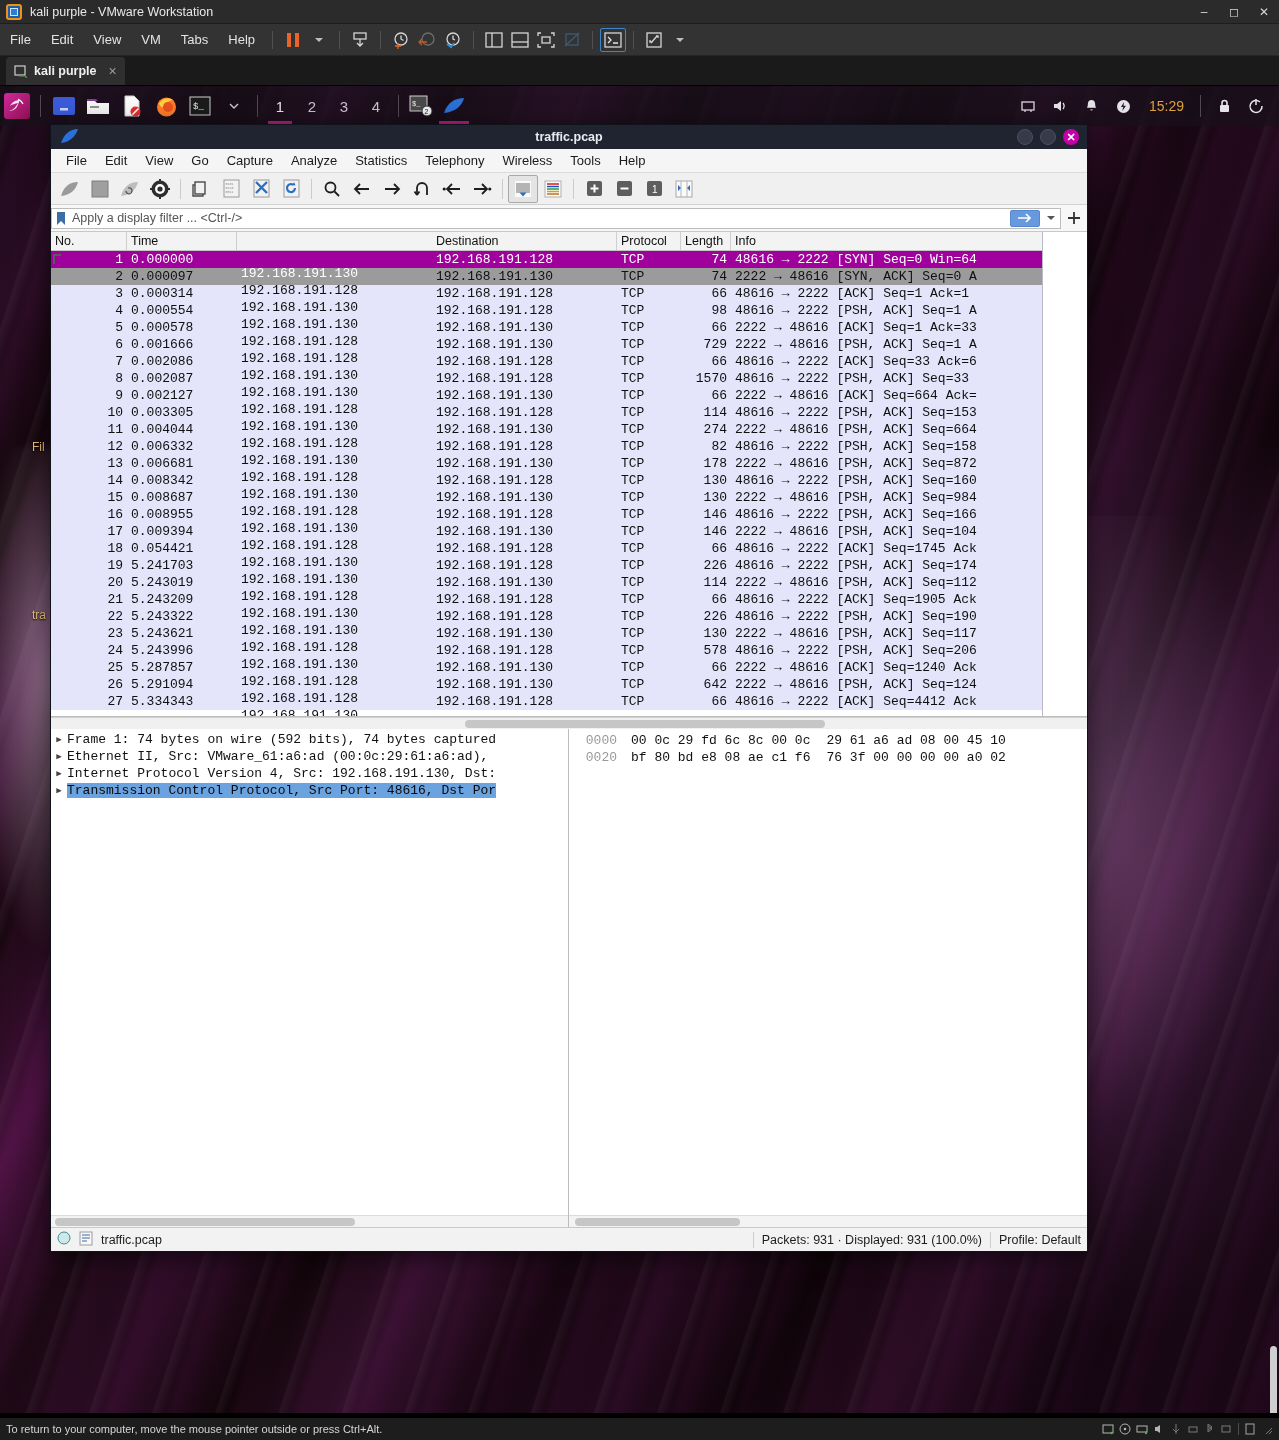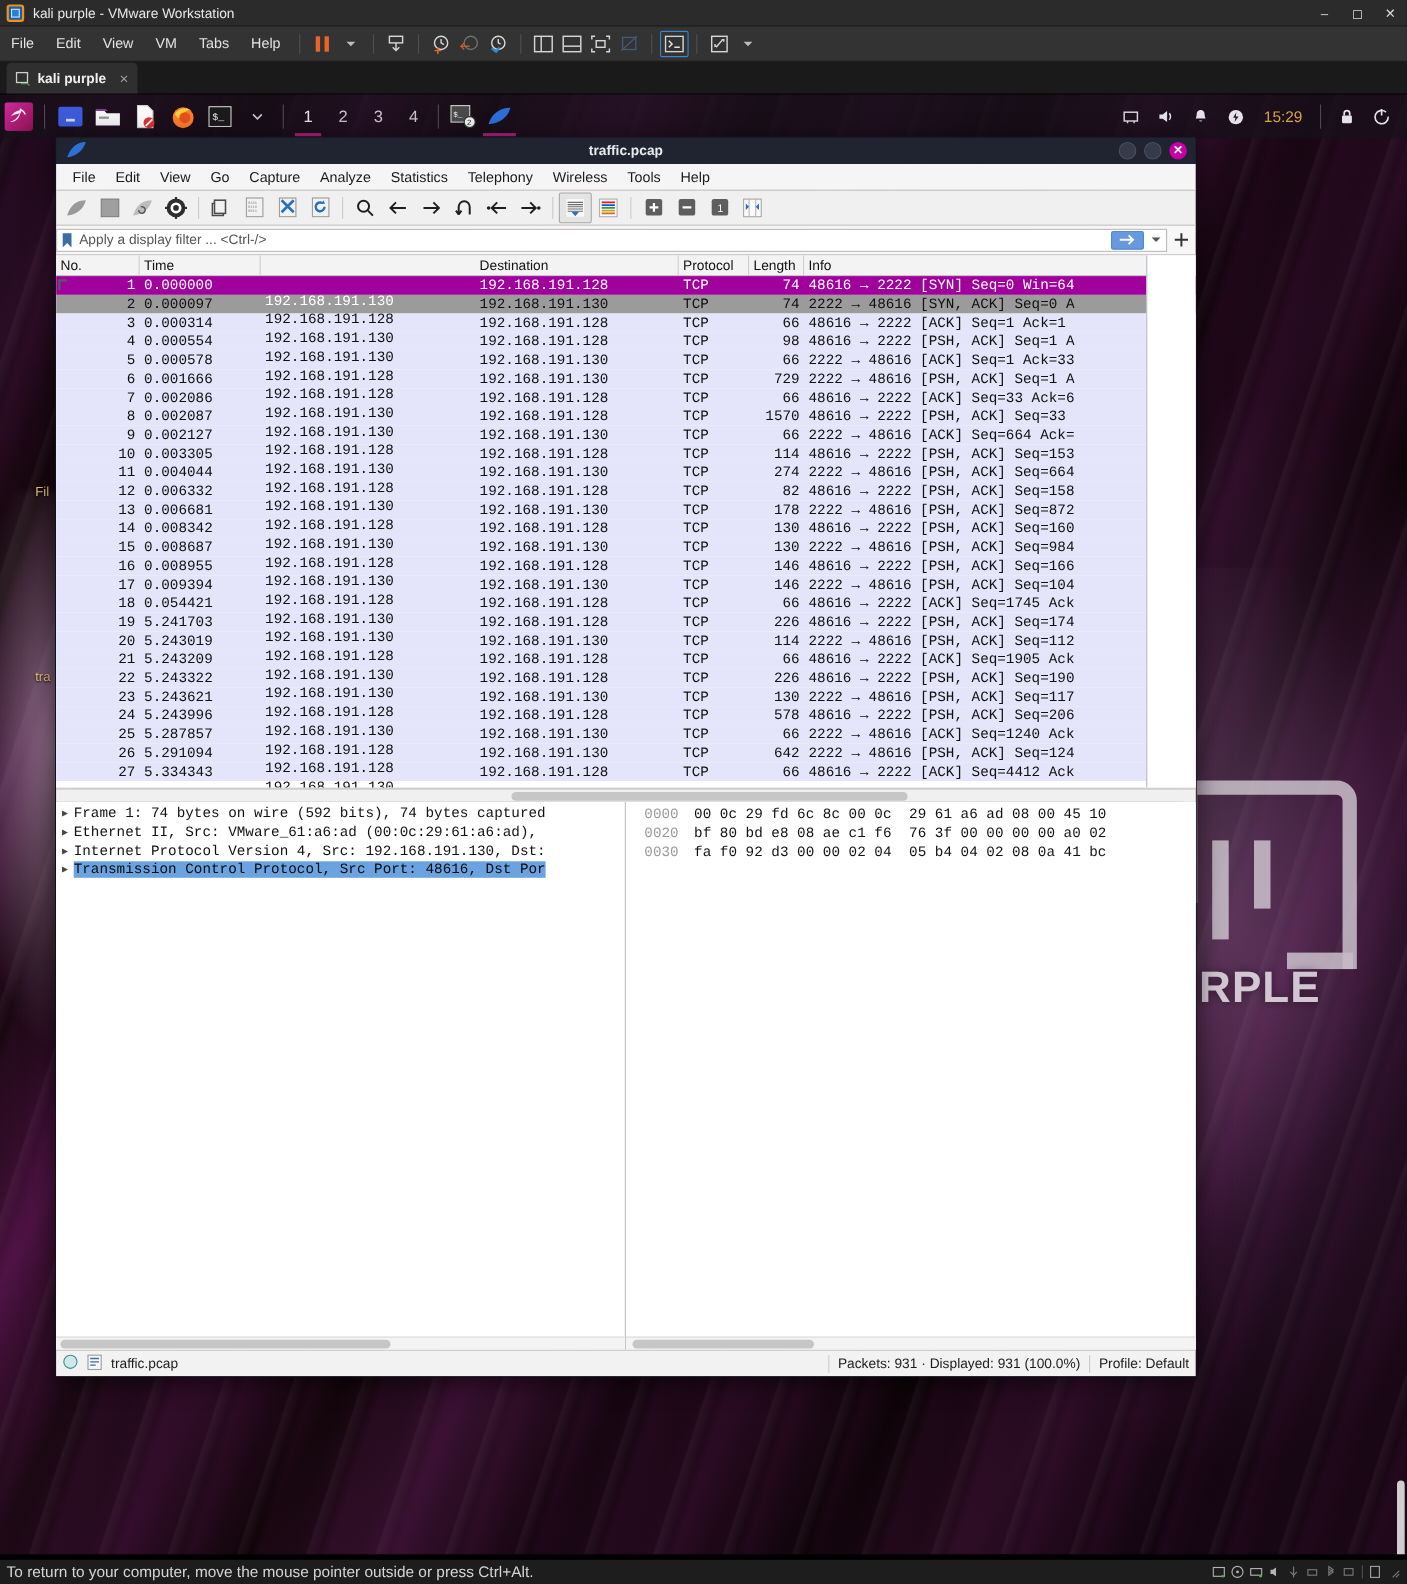--- a/index.html
+++ b/index.html
@@ -256,21 +256,21 @@
     height: 24px; background:#f2f2f2; border-top:1px solid #c8c8c8;
     display:flex; align-items:center; font-size:12.5px; color:#1c1c1c; padding:0 6px; gap:8px;
   }
   .sb-sep { width:1px; height:16px; background:#cccccc; }
   #sb-file { flex:0 0 auto; }
   #sb-spacer { flex:1; }
 
   
   #vmw-statusbar {
     position:absolute; left:0; bottom:0; width:1279px; height:22px;
-    background:#1d1d1d; color:#d5d5d5; font-size:14px;
+    background:#1d1d1d; color:#d5d5d5; font-size:11px;
     display:flex; align-items:center; padding: 0 6px; z-index:20;
   }
   #vmw-statusbar .sright { margin-left:auto; display:flex; align-items:center; gap:5px; opacity:.85; }
   .sbico { width:12px; height:12px; }
 
   
   #desk-scroll {
     position:absolute; right:2px; top:1260px; width:7px; height:90px;
     background:#cfcfcf; border-radius:4px; z-index:4;
   }
@@ -391,32 +391,20 @@
     <span>kali purple</span>
     <span class="tabclose">×</span>
   </div>
 </div>
 
 <div id="kali-desktop">
   <div id="wall-streaks"></div>
   <div id="wall-glow"></div>
   <div id="wall-smoke"></div>
 
-  <div id="kali-watermark">
-    <svg width="260" height="200" viewBox="0 0 260 200">
-      <g fill="none" stroke="#ddd6de" stroke-width="13" opacity="0.88">
-        <path d="M62 10 H195 a12 12 0 0 1 12 12 V175"></path>
-        <path d="M62 10 V115"></path>
-      </g>
-      <rect x="82" y="58" width="15" height="90" fill="#ddd6de" opacity="0.88"></rect>
-      <rect x="120" y="58" width="15" height="62" fill="#ddd6de" opacity="0.88"></rect>
-      <rect x="150" y="160" width="60" height="15" fill="#ddd6de" opacity="0.88"></rect>
-    </svg>
-    <div class="wm-text">RPLE</div>
-  </div>
 
   <div id="kali-panel">
     <div class="plauncher">
       <svg width="26" height="26" viewBox="0 0 26 26">
         <defs>
             <linearGradient id="kg" x1="0" y1="0" x2="1" y2="1">
           <stop offset="0" stop-color="#d2299c"></stop>
               <stop offset="1" stop-color="#8b1050"></stop>
             </linearGradient>
           </defs>
@@ -1020,25 +1008,20 @@
             <div class="brow">
               <span class="boff">0000</span>
               <span class="bh1">00 0c 29 fd 6c 8c 00 0c</span>
               <span class="bh2">29 61 a6 ad 08 00 45 10</span>
             </div>
             <div class="brow">
               <span class="boff">0020</span>
               <span class="bh1">bf 80 bd e8 08 ae c1 f6</span>
               <span class="bh2">76 3f 00 00 00 00 a0 02</span>
             </div>
-            <div class="brow">
-              <span class="boff">0030</span>
-              <span class="bh1">fa f0 92 d3 00 00 02 04</span>
-              <span class="bh2">05 b4 04 02 08 0a 41 bc</span>
-            </div>
           </div>
         <div class="pane-hscroll">
           <div class="thumb" style="left:6px;width:165px;"></div>
         </div>
       </div>
     </div>
 
     <div id="ws-statusbar">
       <span>
         <svg width="14" height="14" viewBox="0 0 14 14">

